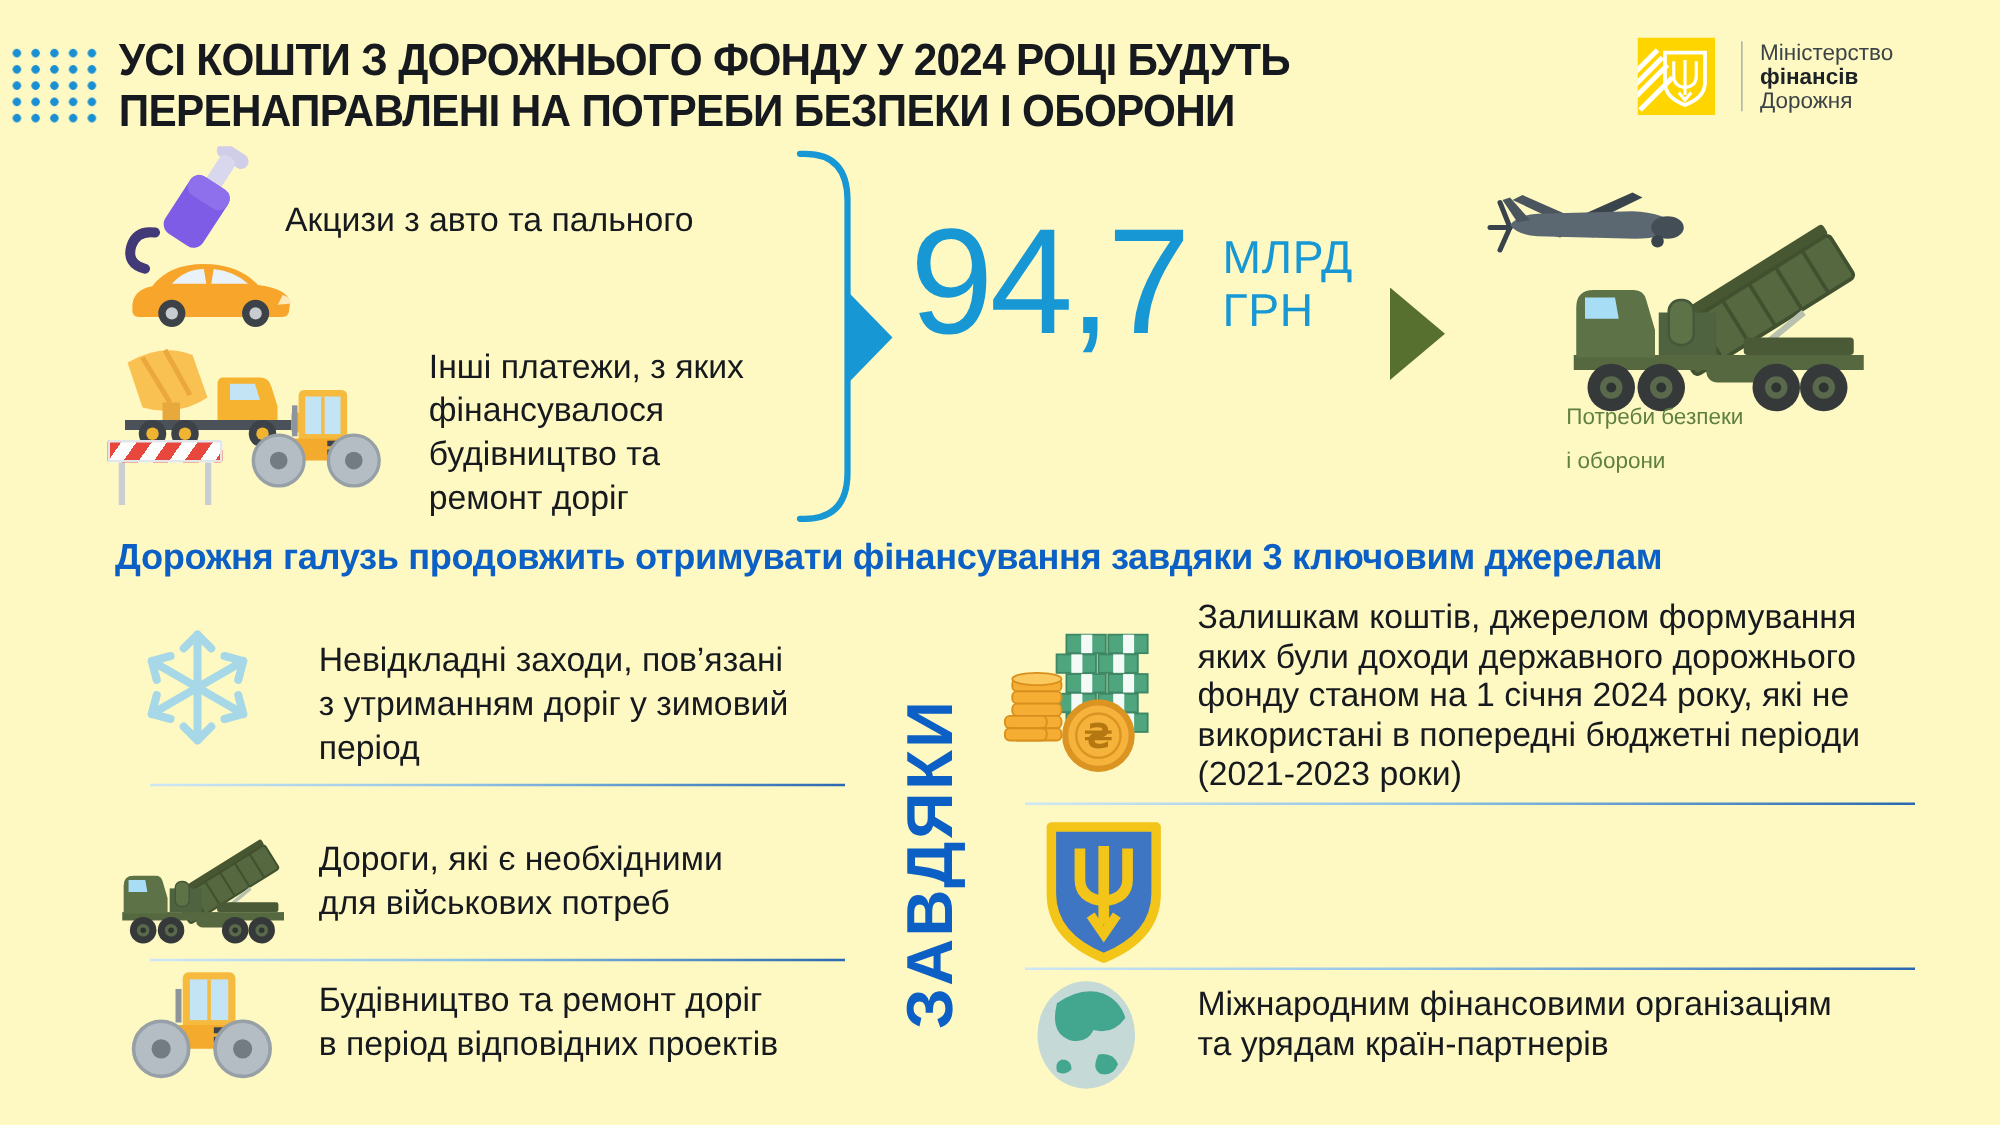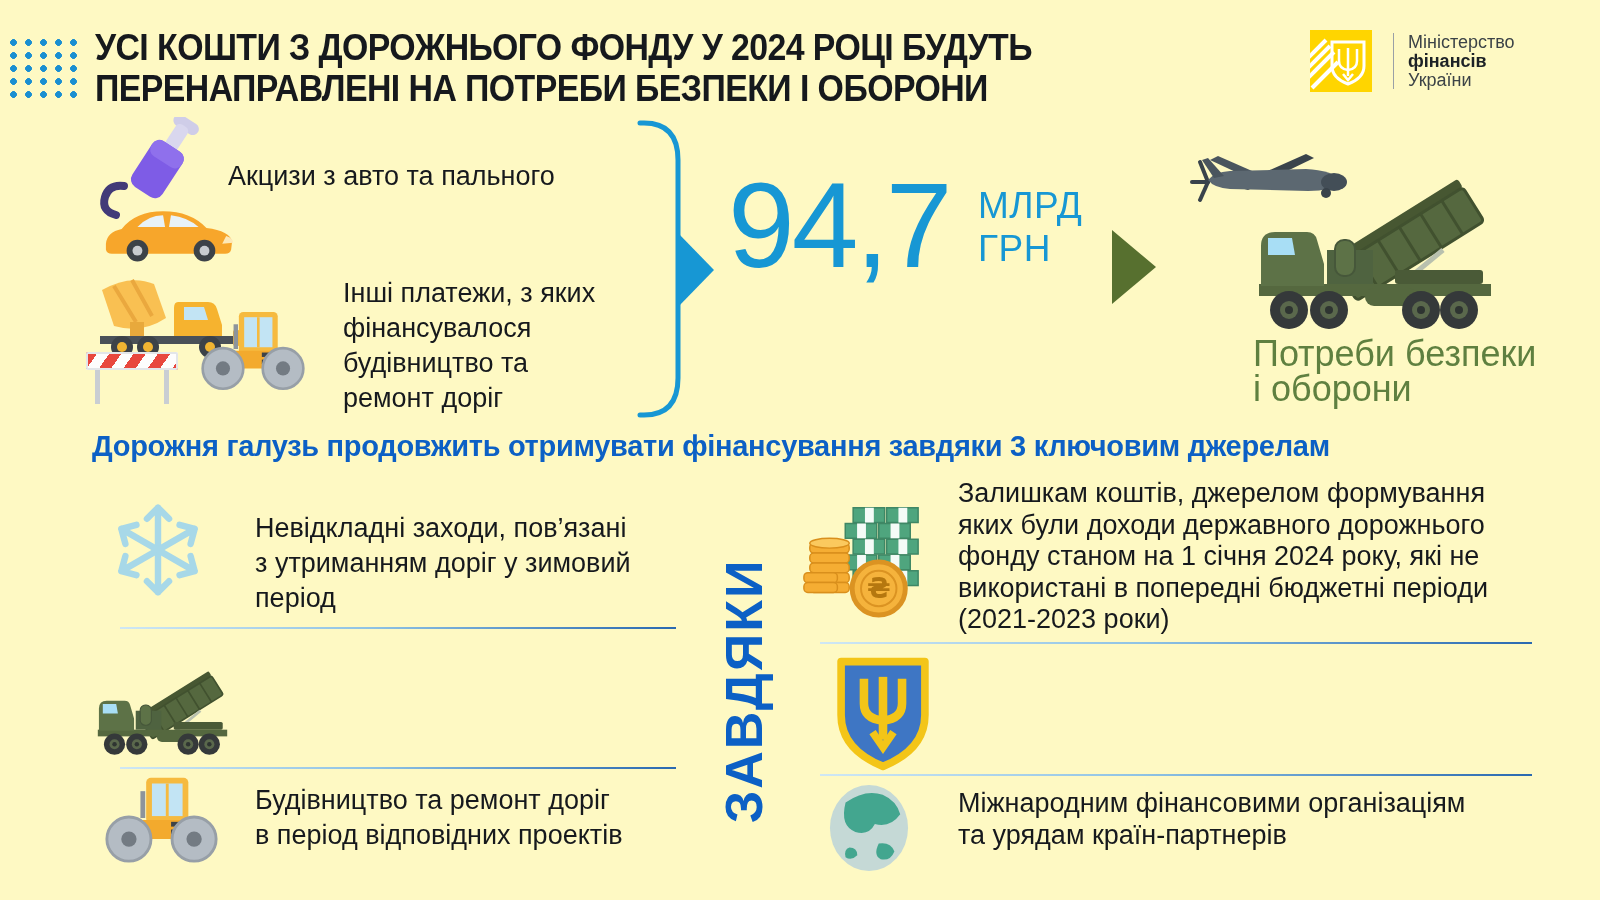--- a/index.html
+++ b/index.html
@@ -24,21 +24,21 @@
   .logo-divider{left:1393px;top:33px;width:1px;height:56px;background:#9aa0a6;}
   .logo-text{left:1408px;top:33px;font-size:18px;line-height:19px;color:#3c4347;}
   .logo-text .l2{font-weight:700;color:#1d2226;}
 
   
   .src-label-1{left:228px;top:161px;font-size:27px;color:#16191d;}
   .src-label-2{left:343px;top:276px;font-size:27px;line-height:35px;color:#16191d;}
   .amount-value{left:728px;top:165px;font-size:120px;line-height:120px;font-weight:400;color:#1797d4;letter-spacing:-3px;}
   .amount-unit{left:978px;top:184px;font-size:37px;line-height:43px;font-weight:400;color:#1797d4;letter-spacing:.5px;}
   .amount-caption{left:731px;top:285px;font-size:28px;line-height:35px;font-weight:500;color:#1797d4;}
-  .dest-label{left:1253px;top:336px;font-size:36px;line-height:35px;font-weight:500;color:#5f8040;}
+  .dest-label{left:1253px;top:316px;font-size:18px;line-height:35px;font-weight:500;color:#5f8040;}
 
   
   .subtitle{left:92px;top:430px;font-size:29px;font-weight:700;color:#0c60c5;letter-spacing:-0.3px;}
 
   
   .ltext{left:255px;font-size:27px;line-height:35px;color:#16191d;}
   .rtext{font-size:27px;line-height:31.5px;color:#16191d;}
   .divider{height:2px;background:linear-gradient(90deg,#cfe7f4 0%,#8fc3e4 45%,#2a69b0 100%);}
   .zavdyaky{
     left:698px;top:498px;width:92px;height:385px;
@@ -135,21 +135,21 @@
         <path d="M47 19 V31 Q47 39 38 40"></path>
         <path d="M38 18 V46"></path>
         <path d="M33 44 L38 50 L43 44"></path>
       </g>
     </svg>
   </div>
   <div class="abs logo-divider"></div>
   <div class="abs logo-text">
     <div>Міністерство</div>
     <div class="l2">фінансів</div>
-    <div>України</div>
+    <div>Дорожня</div>
   </div>
 
   <svg class="abs" style="left:98px;top:117px" width="108" height="104" viewBox="0 0 108 104">
     <path d="M18 98 q-15 -4 -11 -18 q4 -13 19 -11" stroke="#423a78" stroke-width="8" fill="none" stroke-linecap="round"></path>
     <g transform="rotate(33 62 48)">
       <rect x="48" y="-6" width="28" height="12" rx="6" fill="#cfcde8"></rect>
       <rect x="54" y="2" width="14" height="30" rx="5" fill="#d9d7ee"></rect>
       <rect x="44" y="26" width="36" height="54" rx="9" fill="#7e5ce6"></rect>
       <rect x="44" y="26" width="36" height="18" rx="8" fill="#8f70ec"></rect>
     </g>
@@ -234,20 +234,22 @@
     </g>
   </svg>
   <div class="abs ltext pre" style="top:511px">Невідкладні заходи, пов’язані
 з утриманням доріг у зимовий
 період</div>
   <div class="abs divider" style="left:120px;top:627px;width:556px"></div>
 
   <svg class="abs" style="left:90px;top:656px" width="145" height="110">
       <use href="#sym-mlrs"></use>
     </svg>
+  <div class="abs ltext pre" style="top:670px">Дороги, які є необхідними
+для військових потреб</div>
   <div class="abs divider" style="left:120px;top:767px;width:556px"></div>
 
   <svg class="abs" style="left:104px;top:772px" width="115" height="92">
       <use href="#sym-roller"></use>
     </svg>
   <div class="abs ltext pre" style="top:783px">Будівництво та ремонт доріг
 в період відповідних проектів</div>
 
   <div class="abs zavdyaky">
     <span>ЗАВДЯКИ</span>

